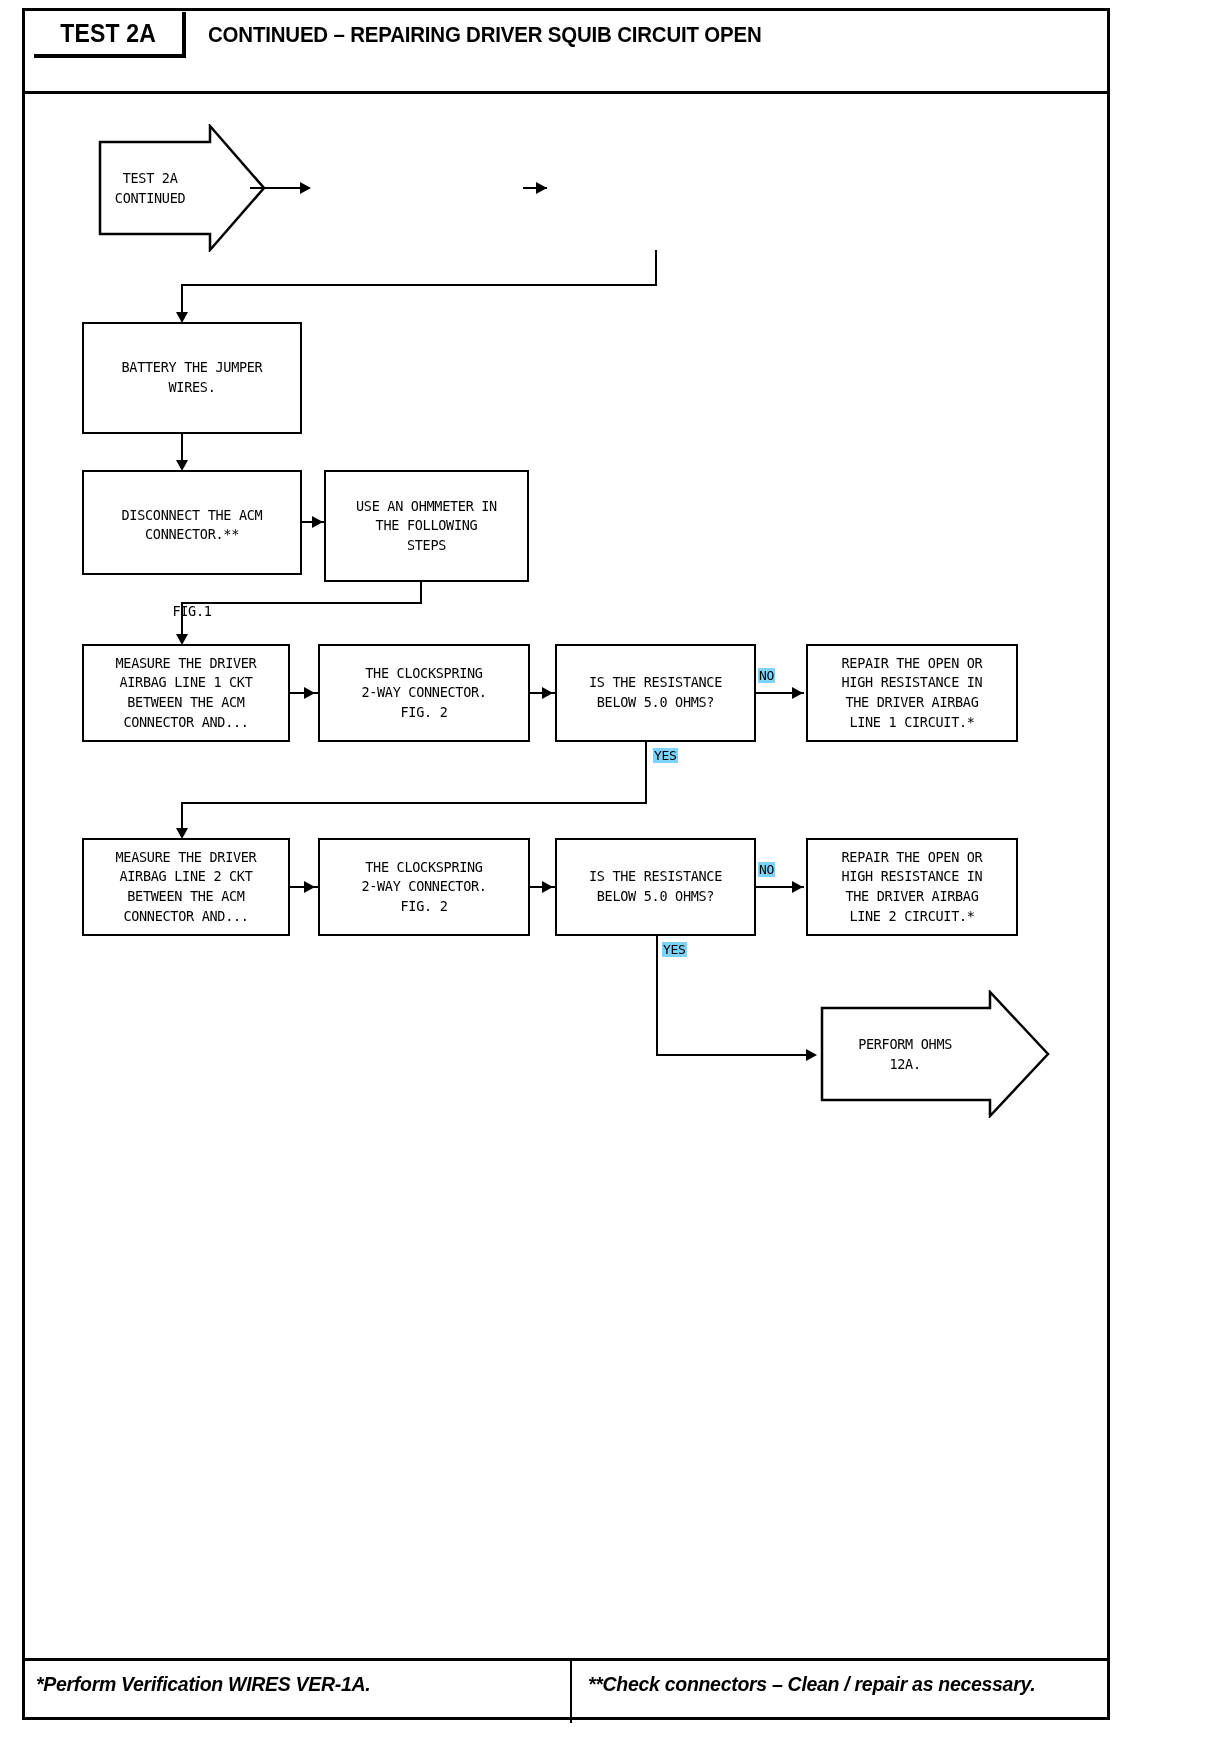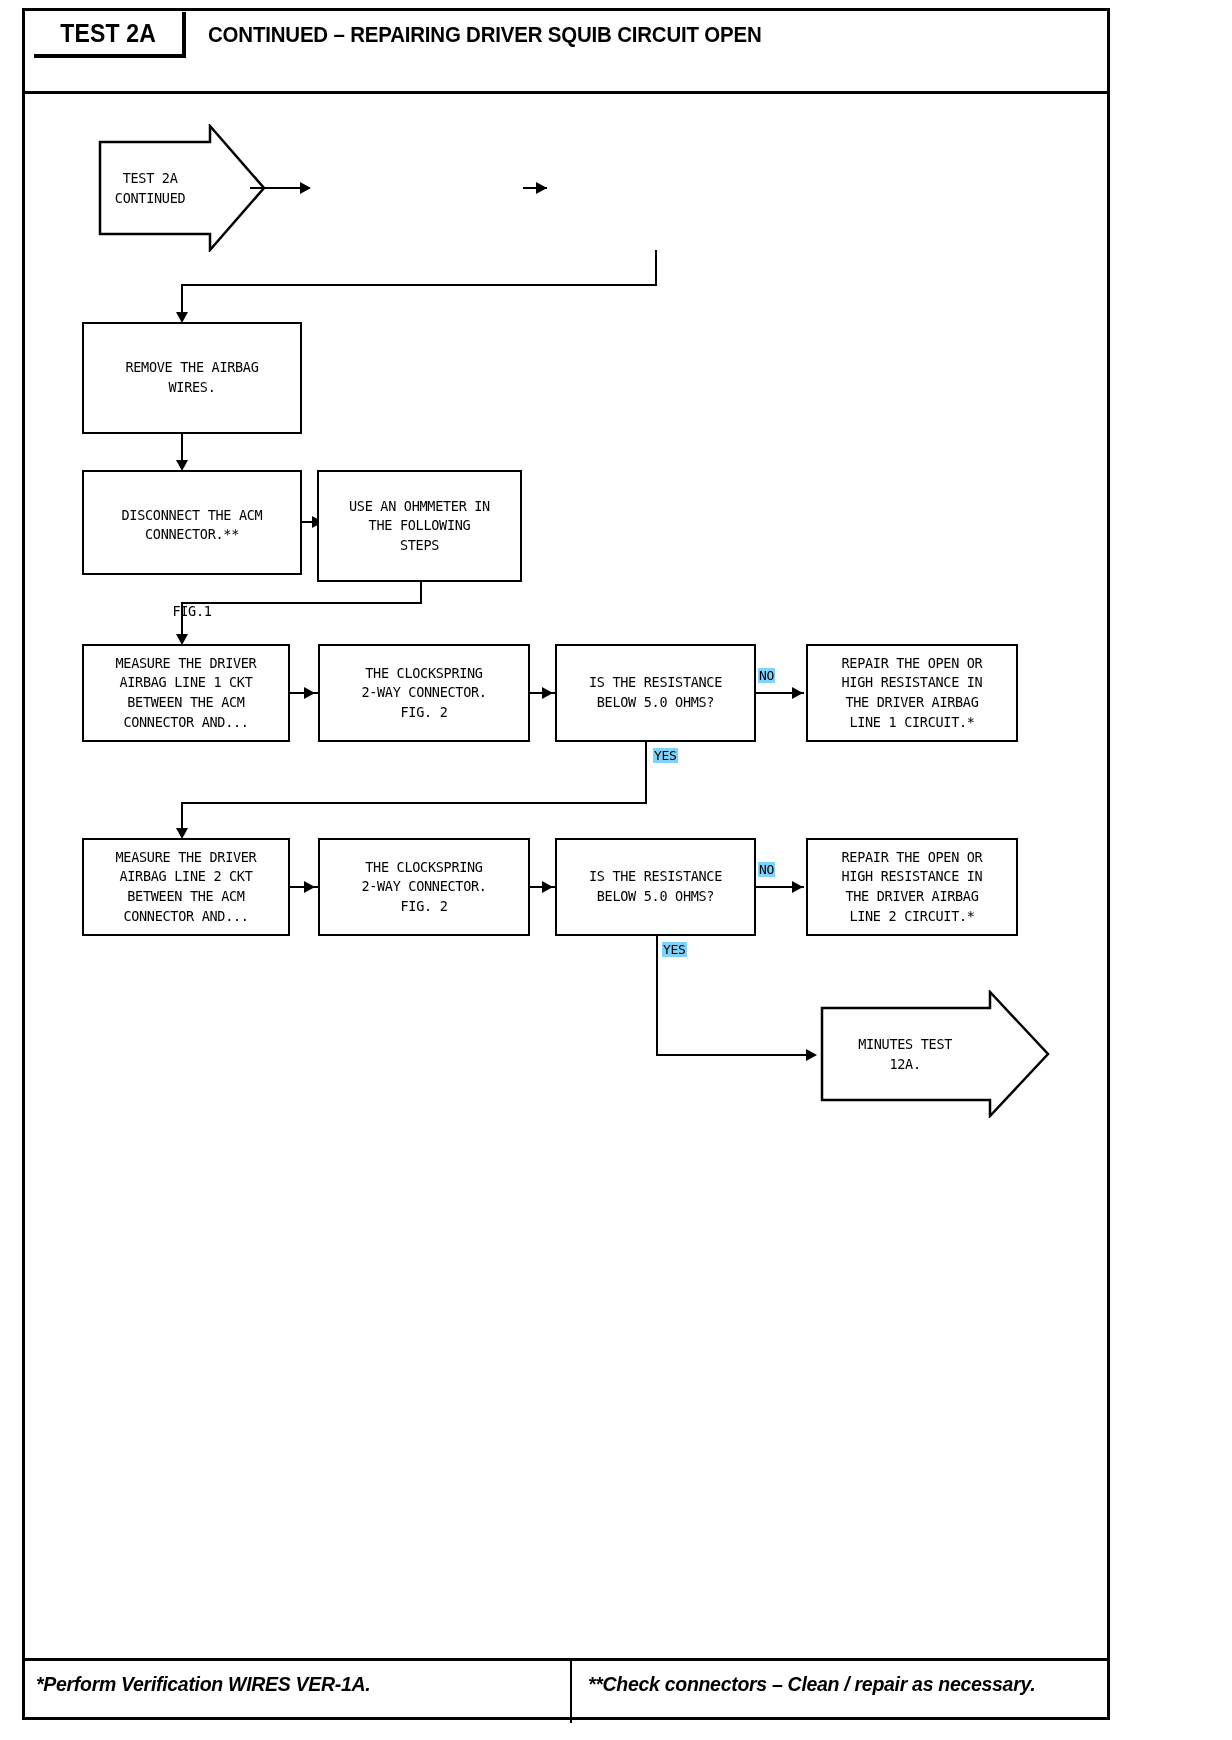--- a/index.html
+++ b/index.html
@@ -182,39 +182,39 @@
 
   <div class="ln h" style="left:523px; top:187px; width:24px;"></div>
   <div class="arrowhead-r" style="left:536px; top:182px;"></div>
 
 
   <div class="ln v" style="left:655px; top:250px; width:2px; height:36px;"></div>
   <div class="ln h" style="left:181px; top:284px; width:476px;"></div>
   <div class="ln v" style="left:181px; top:284px; width:2px; height:34px;"></div>
   <div class="arrowhead-d" style="left:176px; top:312px;"></div>
 
-  <div class="node" style="left:82px; top:322px; width:220px; height:112px;">REMOVE THE AIRBAG
+  <div class="node" style="left:82px; top:322px; width:220px; height:112px;">BATTERY THE JUMPER
 WIRES.</div>
 
   <div class="ln v" style="left:181px; top:434px; width:2px; height:32px;"></div>
   <div class="arrowhead-d" style="left:176px; top:460px;"></div>
 
   <div class="node top-align" style="left:82px; top:470px; width:220px; height:105px;justify-content:flex-end;">
     <div style="width:100%;">
       <div style="white-space:pre-line;">DISCONNECT THE ACM
 CONNECTOR.**</div>
       <div style="height:18px;"></div>
       <div>FIG.1</div>
     </div>
   </div>
 
   <div class="ln h" style="left:302px; top:521px; width:22px;"></div>
   <div class="arrowhead-r" style="left:312px; top:516px;"></div>
 
-  <div class="node" style="left:317px; top:470px; width:205px; height:112px;">USE AN OHMMETER IN
+  <div class="node" style="left:324px; top:470px; width:205px; height:112px;">USE AN OHMMETER IN
 THE FOLLOWING
 STEPS</div>
 
   <div class="ln v" style="left:420px; top:582px; width:2px; height:22px;"></div>
   <div class="ln h" style="left:181px; top:602px; width:241px;"></div>
   <div class="ln v" style="left:181px; top:602px; width:2px; height:38px;"></div>
   <div class="arrowhead-d" style="left:176px; top:634px;"></div>
 
   <div class="node" style="left:82px; top:644px; width:208px; height:98px;">MEASURE THE DRIVER
 AIRBAG LINE 1 CKT
@@ -278,21 +278,21 @@
 
   <div class="ln v" style="left:656px; top:936px; width:2px; height:120px;"></div>
   <div class="edge-label" style="left:662px; top:942px;">YES</div>
   <div class="ln h" style="left:656px; top:1054px; width:158px;"></div>
   <div class="arrowhead-r" style="left:806px; top:1049px;"></div>
 
   <div class="arrow-node" style="left:820px; top:990px; width:230px; height:128px;">
     <svg width="230" height="128" viewBox="0 0 230 128">
       <polygon points="2,18 170,18 170,2 228,64 170,126 170,110 2,110" fill="#ffffff" stroke="#000000" stroke-width="2.5"></polygon>
     </svg>
-    <div class="at-label" style="width:74%;">MINUTES TEST
+    <div class="at-label" style="width:74%;">PERFORM OHMS
 12A.</div>
   </div>
 
 </div>
 
 <div class="footer-bar">
   <div class="footer-div"></div>
   <div class="footer-cell footer-left">*Perform Verification WIRES VER-1A.</div>
   <div class="footer-cell footer-right">**Check connectors – Clean / repair as necessary.</div>
 </div>

